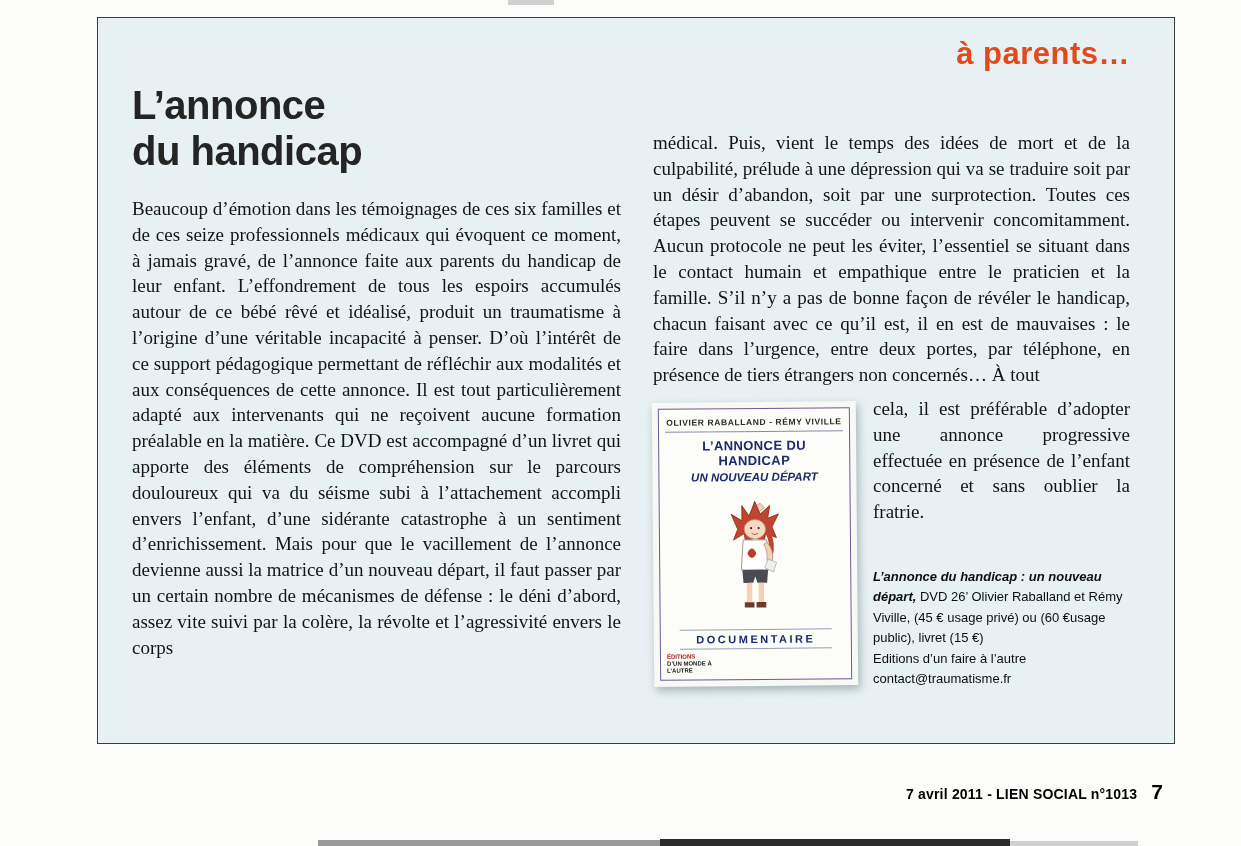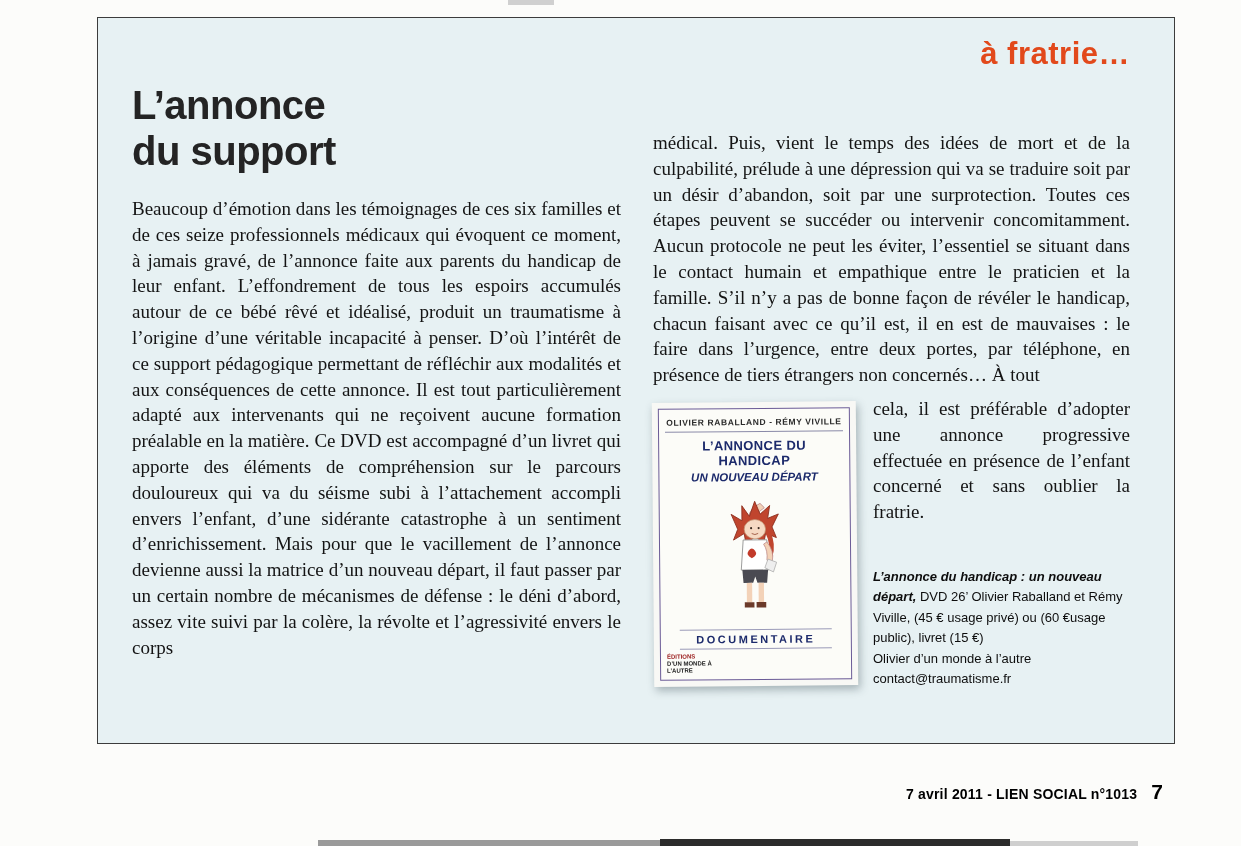--- a/index.html
+++ b/index.html
@@ -90,26 +90,26 @@
   .strip-3 { left:1010px; width:128px; height:5px; background:#cfcfcf; }
   .smudge { position:absolute; top:0; left:508px; width:46px; height:5px; background:#bdbdbd; opacity:0.7; }
 </style>
 </head>
 <body>
 
 <div class="page">
 
   <div class="content-box">
 
-    <div class="section-label">à fratrie…</div>
+    <div class="section-label">à parents…</div>
 
     <div class="columns">
 
       <div class="col-left">
-        <h1 class="title"><span>L’annonce</span><br><span>du support</span></h1>
+        <h1 class="title"><span>L’annonce</span><br><span>du handicap</span></h1>
         <p class="body-text">Beaucoup d’émotion dans les témoignages de ces six familles et de ces seize professionnels médicaux qui évoquent ce moment, à jamais gravé, de l’annonce faite aux parents du handicap de leur enfant. L’effondrement de tous les espoirs accumulés autour de ce bébé rêvé et idéalisé, produit un traumatisme à l’origine d’une véritable incapacité à penser. D’où l’intérêt de ce support pédagogique permettant de réfléchir aux modalités et aux conséquences de cette annonce. Il est tout particulièrement adapté aux intervenants qui ne reçoivent aucune formation préalable en la matière. Ce DVD est accompagné d’un livret qui apporte des éléments de compréhension sur le parcours douloureux qui va du séisme subi à l’attachement accompli envers l’enfant, d’une sidérante catastrophe à un sentiment d’enrichissement. Mais pour que le vacillement de l’annonce devienne aussi la matrice d’un nouveau départ, il faut passer par un certain nombre de mécanismes de défense : le déni d’abord, assez vite suivi par la colère, la révolte et l’agressivité envers le corps</p>
       </div>
 
       <div class="col-right">
         <p class="body-text right-p1">médical. Puis, vient le temps des idées de mort et de la culpabilité, prélude à une dépression qui va se traduire soit par un désir d’abandon, soit par une surprotection. Toutes ces étapes peuvent se succéder ou intervenir concomitamment. Aucun protocole ne peut les éviter, l’essentiel se situant dans le contact humain et empathique entre le praticien et la famille. S’il n’y a pas de bonne façon de révéler le handicap, chacun faisant avec ce qu’il est, il en est de mauvaises : le faire dans l’urgence, entre deux portes, par téléphone, en présence de tiers étrangers non concernés… À tout</p>
 
         <div class="wrap-area">
 
           <div class="dvd-photo">
             <div class="dvd-cover">
@@ -151,21 +151,21 @@
                 <span class="logo-red">ÉDITIONS</span>
                 <span class="logo-dark">D’UN MONDE À L’AUTRE</span>
               </div>
             </div>
           </div>
 
           <p class="body-text">cela, il est préférable d’adopter une annonce progressive effectuée en présence de l’enfant concerné et sans oublier la fratrie.</p>
 
           <div class="caption">
             <span class="cap-title">L’annonce du handicap : un nouveau départ,</span><span class="cap-details"> DVD 26’ Olivier Raballand et Rémy Viville, (45 € usage privé) ou (60 €usage public), livret (15 €)</span><br>
-            <span class="cap-publisher">Olivier d’un monde à l’autre</span><br>
+            <span class="cap-publisher">Editions d’un faire à l’autre</span><br>
             <span class="cap-contact">contact@traumatisme.fr</span>
           </div>
 
         </div>
       </div>
 
     </div>
   </div>
 
   <div class="footer">

